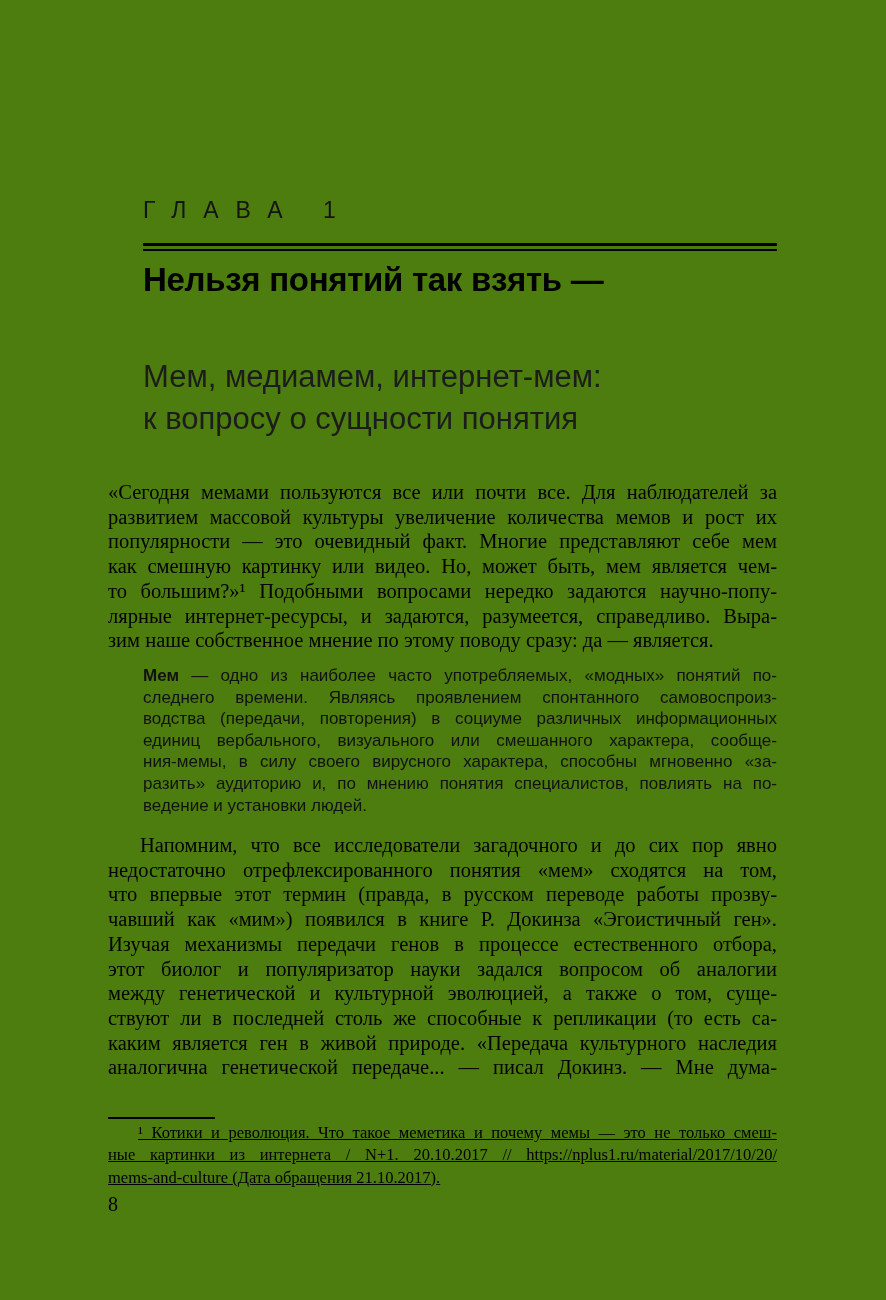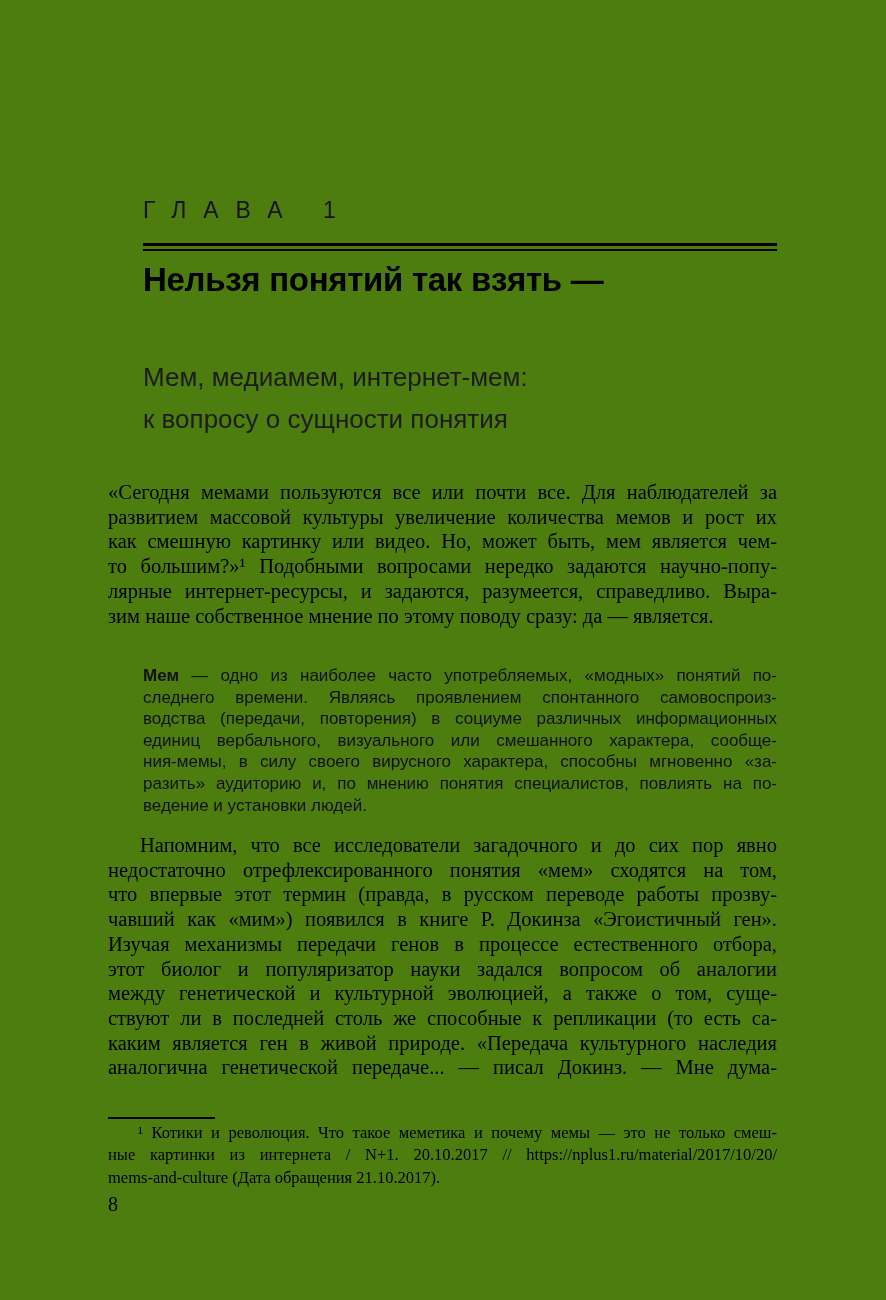--- a/index.html
+++ b/index.html
@@ -39,21 +39,21 @@
     letter-spacing: -0.3px;
     color: #000;
     white-space: nowrap;
   }
   .subtitle {
     position: absolute;
     left: 143px; top: 356px;
     margin: 0;
     font-family: "Liberation Sans", "DejaVu Sans", sans-serif;
     font-weight: normal;
-    font-size: 26px;
+    font-size: 31px;
     line-height: 42px;
     color: #1c1c1c;
     white-space: nowrap;
   }
 
   
   .para {
     position: absolute;
     left: 108px;
     width: 669px;
@@ -91,21 +91,21 @@
   }
   .footnote {
     position: absolute;
     left: 108px; top: 1122px;
     width: 669px;
     font-family: "Liberation Serif", "DejaVu Serif", serif;
     font-size: 16.5px;
     line-height: 22.3px;
     color: #000;
   }
-  .fline { text-align: justify; text-align-last: justify; }
+  .fline { text-align: justify; text-align-last: justify; text-decoration: underline; }
   .fline.indent { text-indent: 30px; }
   .fline.end { text-align: left; text-align-last: left; }
 
   .page-number {
     position: absolute;
     left: 108px; top: 1193px;
     font-family: "Liberation Serif", "DejaVu Serif", serif;
     font-size: 20px;
     color: #000;
   }
@@ -127,20 +127,21 @@
   </div>
 
   <div class="subtitle">
     <div>Мем, медиамем, интернет-мем:</div>
     <div>к вопросу о сущности понятия</div>
   </div>
 
   <div class="para para1">
     <div class="bline">«Сегодня мемами пользуются все или почти все. Для наблюдателей за</div>
     <div class="bline">развитием массовой культуры увеличение количества мемов и рост их</div>
+    <div class="bline">популярности — это очевидный факт. Многие представляют себе мем</div>
     <div class="bline">как смешную картинку или видео. Но, может быть, мем является чем-</div>
     <div class="bline">то большим?»¹ Подобными вопросами нередко задаются научно-попу-</div>
     <div class="bline">лярные интернет-ресурсы, и задаются, разумеется, справедливо. Выра-</div>
     <div class="bline end">зим наше собственное мнение по этому поводу сразу: да — является.</div>
   </div>
 
   <div class="defblock">
     <div class="dline"><span class="term">Мем</span><span> — одно из наиболее часто употребляемых, «модных» понятий по-</span></div>
     <div class="dline">следнего времени. Являясь проявлением спонтанного самовоспроиз-</div>
     <div class="dline">водства (передачи, повторения) в социуме различных информационных</div>

